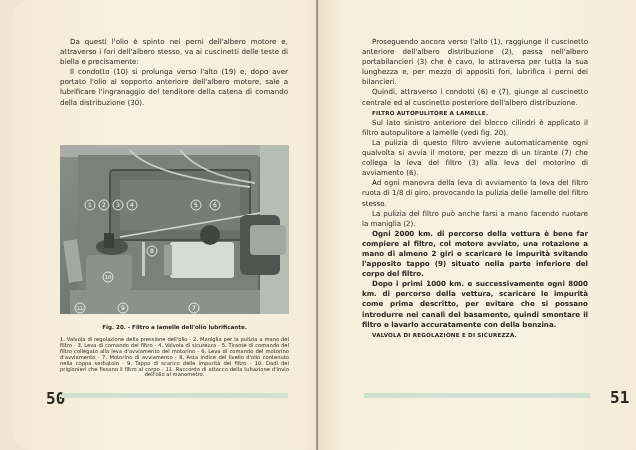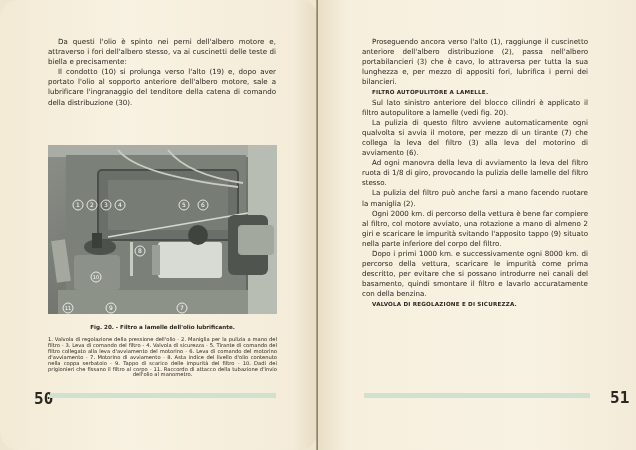--- a/index.html
+++ b/index.html
@@ -6,32 +6,32 @@
   body {
     width:636px; height:450px; overflow:hidden; position:relative;
     background:#efe6d2;
     font-family:"DejaVu Sans", sans-serif;
     color:#2a2620;
   }
   .page {
     position:absolute; top:0; height:450px; box-sizing:border-box;
     background:linear-gradient(90deg,#f6efdd 0%,#f8f2e2 60%,#f3ead6 100%);
   }
-  .page.left { left:0; width:318px; background:linear-gradient(90deg,#f3ead5 0%,#f8f2e2 40%,#f4ecd9 92%,#e6dcc3 100%);border-radius:19px; }
+  .page.left { left:12px; width:318px; background:linear-gradient(90deg,#f3ead5 0%,#f8f2e2 40%,#f4ecd9 92%,#e6dcc3 100%);border-radius:19px; }
   .page.right { left:318px; width:352px; background:linear-gradient(90deg,#e9dfc7 0%,#f6efdd 8%,#f8f2e3 60%,#f2e9d5 100%); }
   .gutter {
     position:absolute; left:316px; top:0; width:3px; height:450px;
     background:linear-gradient(90deg,#b9ae94,#8d8571,#c8bea6);
   }
   .text-block { position:absolute; font-size:7.1px; line-height:10.1px; text-align:justify; }
   .text-block p { margin:0; text-indent:10px; }
   .left .text-block { left:48px; top:37px; width:228px; }
   .right .text-block { left:44px; top:37px; width:226px; }
   .heading { font-size:5.6px; font-weight:bold; letter-spacing:0.2px; margin:10px 0 1px 0; text-indent:0; }
-  .bold-p { font-weight:normal; }
+  .bold-p { font-weight:bold; }
   .photo {
     position:absolute; left:48px; top:145px; width:229px; height:169px;
     background:#6b716a; overflow:hidden;
   }
   .fig-caption { position:absolute; left:48px; top:324px; width:229px; text-align:center; font-size:5.6px; font-weight:bold; }
   .legend { position:absolute; left:48px; top:337px; width:229px; font-size:5.2px; line-height:5.9px; text-align:justify; text-align-last:center; }
   .page-num { position:absolute; font-size:16px; font-weight:bold; font-family:"DejaVu Sans Mono", monospace; }
   .rule { position:absolute; height:5px; background:#cfe2cf; }
 </style>
 </head>
@@ -125,20 +125,21 @@
 
   <div class="page-num" style="left:34px; top:389px;">50</div>
   <div class="rule" style="left:50px; top:393px; width:226px;"></div>
 </div>
 
 <div class="gutter"></div>
 
 <div class="page right">
   <div class="text-block">
     <p>Proseguendo ancora verso l'alto (1), raggiunge il cuscinetto anteriore dell'albero distribuzione (2), passa nell'albero portabilancieri (3) che è cavo, lo attraversa per tutta la sua lunghezza e, per mezzo di appositi fori, lubrifica i perni dei bilancieri.</p>
+    <p>Quindi, attraverso i condotti (6) e (7), giunge al cuscinetto centrale ed al cuscinetto posteriore dell'albero distribuzione.</p>
 
     <p class="heading">FILTRO AUTOPULITORE A LAMELLE.</p>
     <p>Sul lato sinistro anteriore del blocco cilindri è applicato il filtro autopulitore a lamelle (vedi fig. 20).</p>
     <p>La pulizia di questo filtro avviene automaticamente ogni qualvolta si avvia il motore, per mezzo di un tirante (7) che collega la leva del filtro (3) alla leva del motorino di avviamento (6).</p>
     <p>Ad ogni manovra della leva di avviamento la leva del filtro ruota di 1/8 di giro, provocando la pulizia delle lamelle del filtro stesso.</p>
     <p>La pulizia del filtro può anche farsi a mano facendo ruotare la maniglia (2).</p>
     <p class="bold-p">Ogni 2000 km. di percorso della vettura è bene far compiere al filtro, col motore avviato, una rotazione a mano di almeno 2 giri e scaricare le impurità svitando l'apposito tappo (9) situato nella parte inferiore del corpo del filtro.</p>
     <p class="bold-p">Dopo i primi 1000 km. e successivamente ogni 8000 km. di percorso della vettura, scaricare le impurità come prima descritto, per evitare che si possano introdurre nei canali del basamento, quindi smontare il filtro e lavarlo accuratamente con della benzina.</p>
 
     <p class="heading">VALVOLA DI REGOLAZIONE E DI SICUREZZA.</p>

